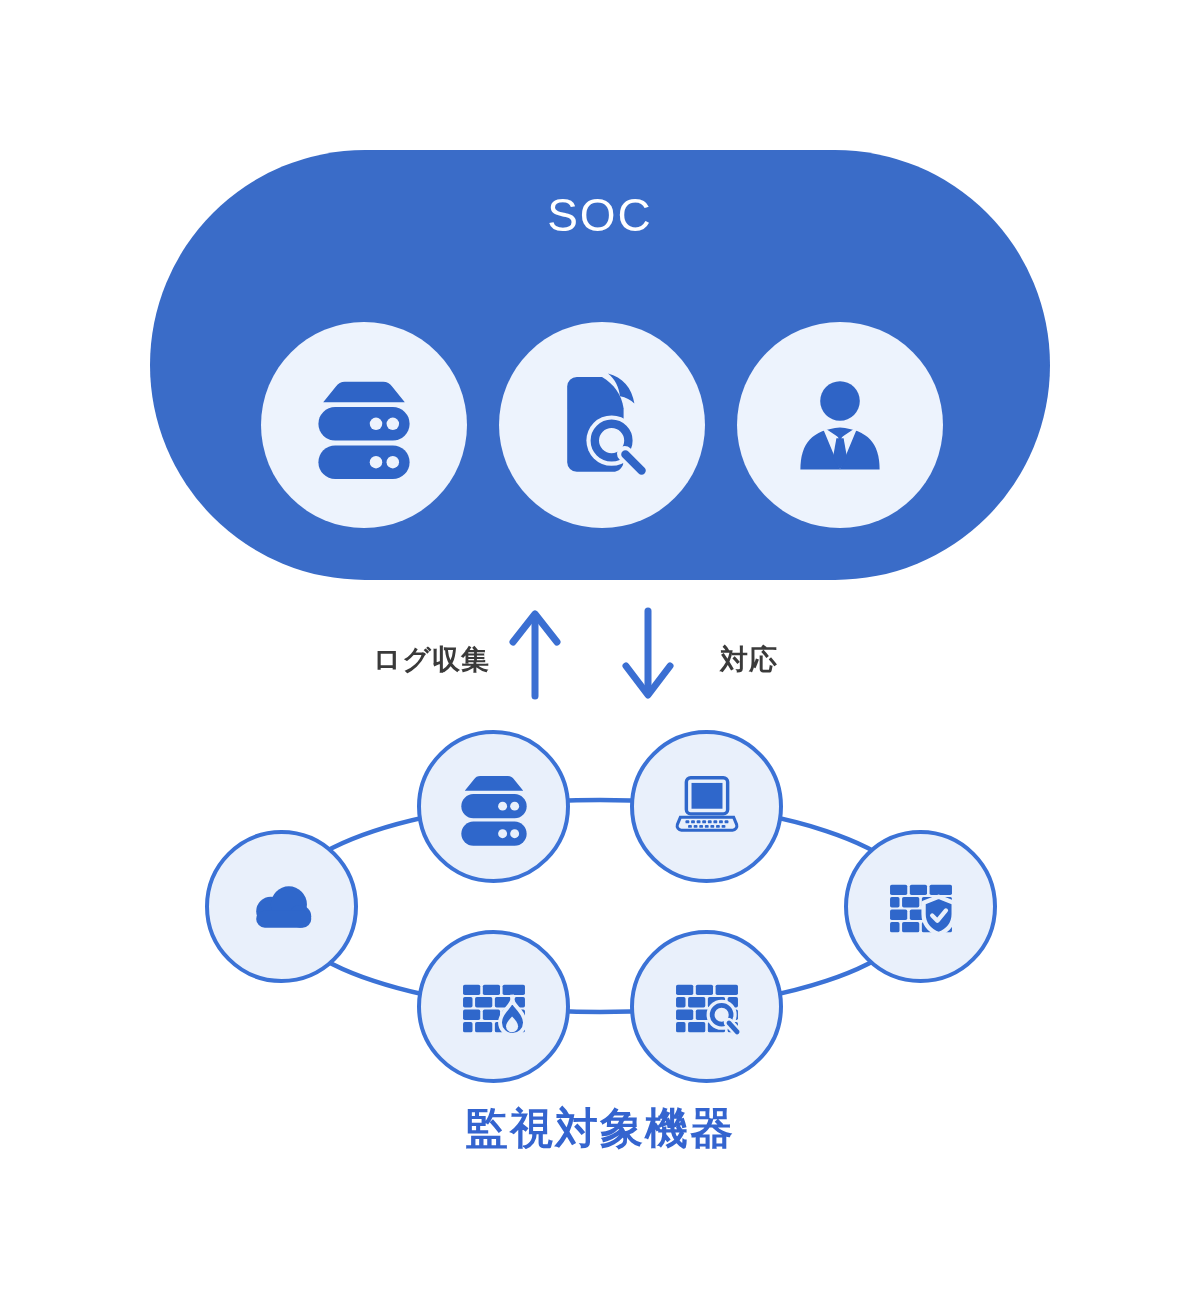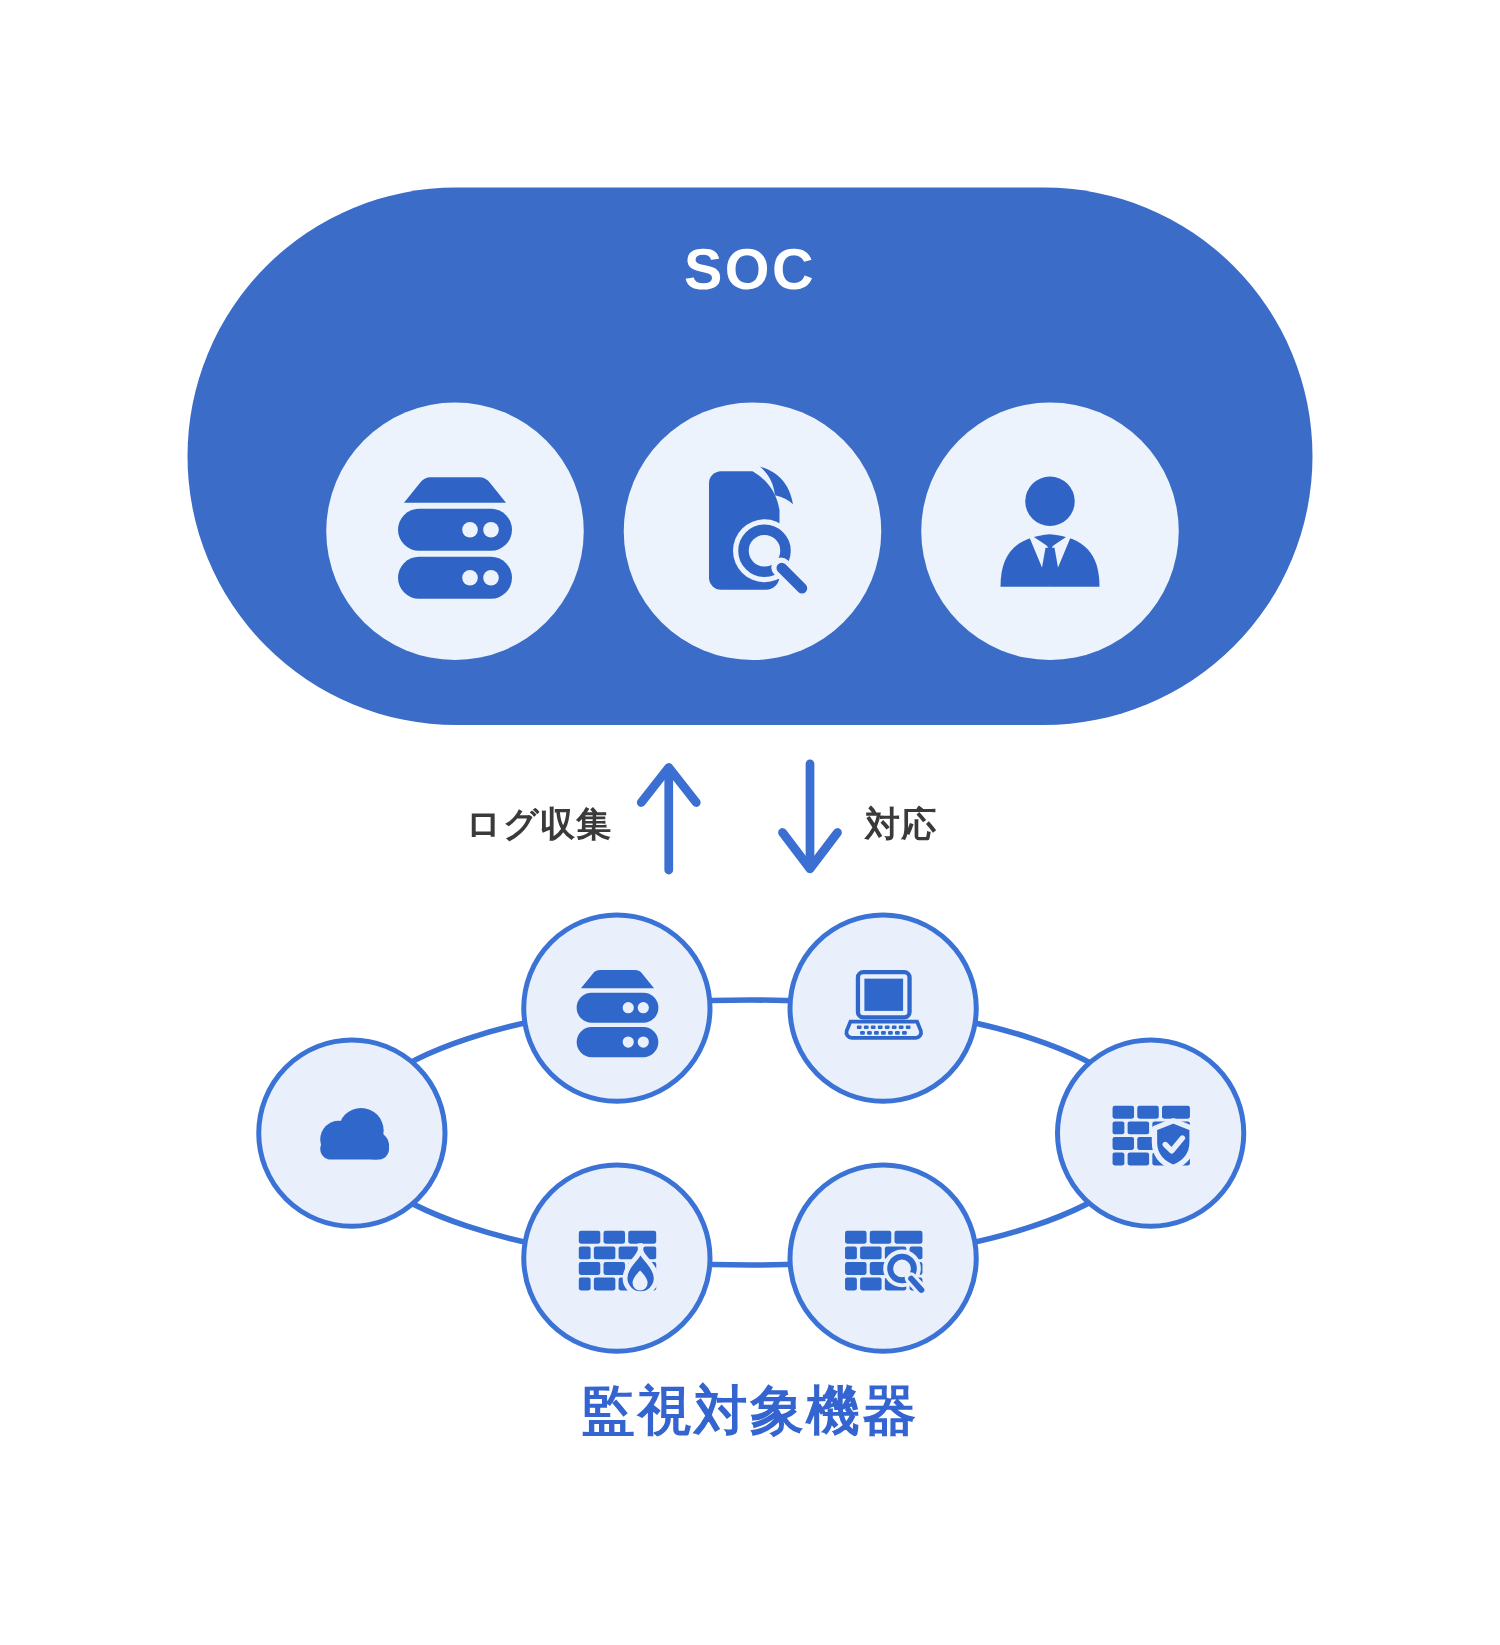--- a/index.html
+++ b/index.html
@@ -8,21 +8,21 @@
     overflow:hidden;
     font-family:"Liberation Sans","DejaVu Sans",sans-serif;
   }
   
   .soc-panel {
     position:absolute; left:150px; top:150px; width:900px; height:430px;
     background:#3a6cc8; border-radius:215px;
   }
   .soc-title {
     position:absolute; left:150px; top:190px; width:900px;
-    text-align:center; color:#ffffff; font-size:46px; font-weight:700;
+    text-align:center; color:#ffffff; font-size:46px; font-weight:400;
     letter-spacing:2px; line-height:1.1;
   }
   .soc-subtitle {
     position:absolute; left:150px; top:250px; width:900px;
     text-align:center; color:#ffffff; font-size:29px; font-weight:700;
     letter-spacing:1px;
   }
   .top-circle {
     position:absolute; top:322px; width:206px; height:206px;
     border-radius:50%; background:#edf3fd;
@@ -33,21 +33,21 @@
   .top-circle.c2 { left:499px; }
   .top-circle.c3 { left:737px; }
   .top-circle svg { width:120px; height:120px; }
   
   .arrows { position:absolute; left:480px; top:600px; width:250px; height:110px; }
   .flow-label {
     position:absolute; top:641px; font-size:28px; font-weight:700;
     color:#3a3a3a; letter-spacing:1px;
   }
   .flow-label.left { left:310px; width:180px; text-align:right; }
-  .flow-label.right { left:692px; }
+  .flow-label.right { left:720px; }
   
   .connector { position:absolute; left:250px; top:770px; width:700px; height:280px; }
   .dev-circle {
     position:absolute; width:153px; height:153px; box-sizing:border-box;
     border:4.5px solid #3b72d6; border-radius:50%; background:#e9f0fb;
     display:flex; align-items:center; justify-content:center;
     --icon:#2f67cb; --bg:#e9f0fb;
   }
   .dev-circle svg { width:86px; height:86px; }
   .dev-cloud   { left:205px; top:830px; }

